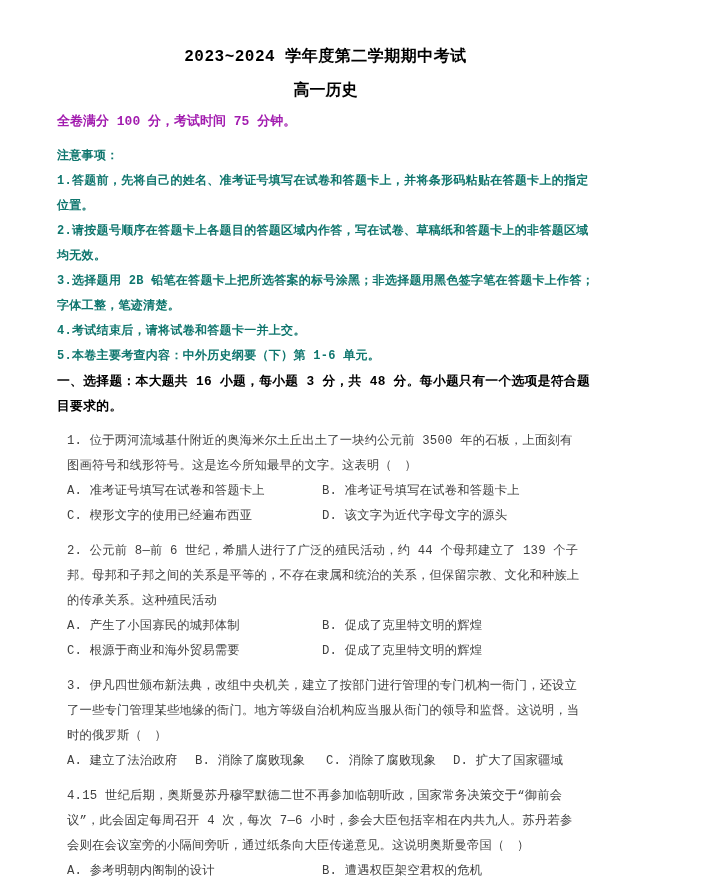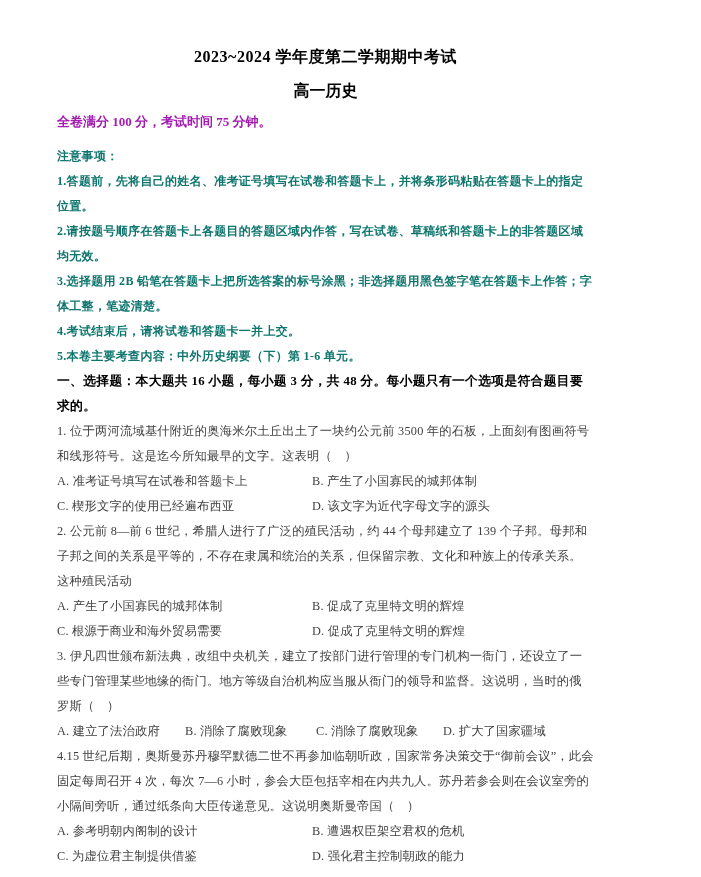--- a/index.html
+++ b/index.html
@@ -3,21 +3,21 @@
 <meta charset="utf-8">
 <style>
   html, body { margin: 0; padding: 0; background: #ffffff; }
   .page {
     position: relative;
     width: 701px;
     height: 877px;
     background: #ffffff;
     box-sizing: border-box;
     padding: 46px 107px 0 57px;
-    font-family: Liberation Serif, serif;
+    font-family: Liberation Mono, monospace;
     overflow: hidden;
   }
   .title {
     text-align: center;
     font-weight: bold;
     font-size: 16px;
     color: #000000;
     line-height: 22px;
     margin-bottom: 12px;
     letter-spacing: 0.5px;
@@ -45,21 +45,21 @@
     line-height: 25px;
     letter-spacing: 0.3px;
   }
   .section-head {
     font-weight: bold;
     font-size: 12.8px;
     color: #000000;
     line-height: 25px;
     letter-spacing: 0.3px;
   }
-  .question { margin: 0; }
+  .question { margin: 10px; }
   .stem {
     font-size: 12.3px;
     font-weight: normal;
     color: #3f3f3f;
     line-height: 25px;
     letter-spacing: 0.2px;
   }
   .opts {
     display: grid;
     font-size: 12.3px;
@@ -87,21 +87,21 @@
   <div class="bold-line">3.选择题用 2B 铅笔在答题卡上把所选答案的标号涂黑；非选择题用黑色签字笔在答题卡上作答；字体工整，笔迹清楚。</div>
   <div class="bold-line">4.考试结束后，请将试卷和答题卡一并上交。</div>
   <div class="bold-line">5.本卷主要考查内容：中外历史纲要（下）第 1-6 单元。</div>
 
   <div class="section-head">一、选择题：本大题共 16 小题，每小题 3 分，共 48 分。每小题只有一个选项是符合题目要求的。</div>
 
   <div class="question">
     <div class="stem">1. 位于两河流域基什附近的奥海米尔土丘出土了一块约公元前 3500 年的石板，上面刻有图画符号和线形符号。这是迄今所知最早的文字。这表明（　）</div>
     <div class="opts two-col">
       <span class="opt">A. 准考证号填写在试卷和答题卡上</span>
-      <span class="opt">B. 产生了小国寡民的城邦体制</span>
+      <span class="opt">B. 准考证号填写在试卷和答题卡上</span>
       <span class="opt">C. 楔形文字的使用已经遍布西亚</span>
       <span class="opt">D. 该文字为近代字母文字的源头</span>
     </div>
   </div>
 
   <div class="question">
     <div class="stem">2. 公元前 8—前 6 世纪，希腊人进行了广泛的殖民活动，约 44 个母邦建立了 139 个子邦。母邦和子邦之间的关系是平等的，不存在隶属和统治的关系，但保留宗教、文化和种族上的传承关系。这种殖民活动</div>
     <div class="opts two-col">
       <span class="opt">A. 产生了小国寡民的城邦体制</span>
       <span class="opt">B. 促成了克里特文明的辉煌</span>

